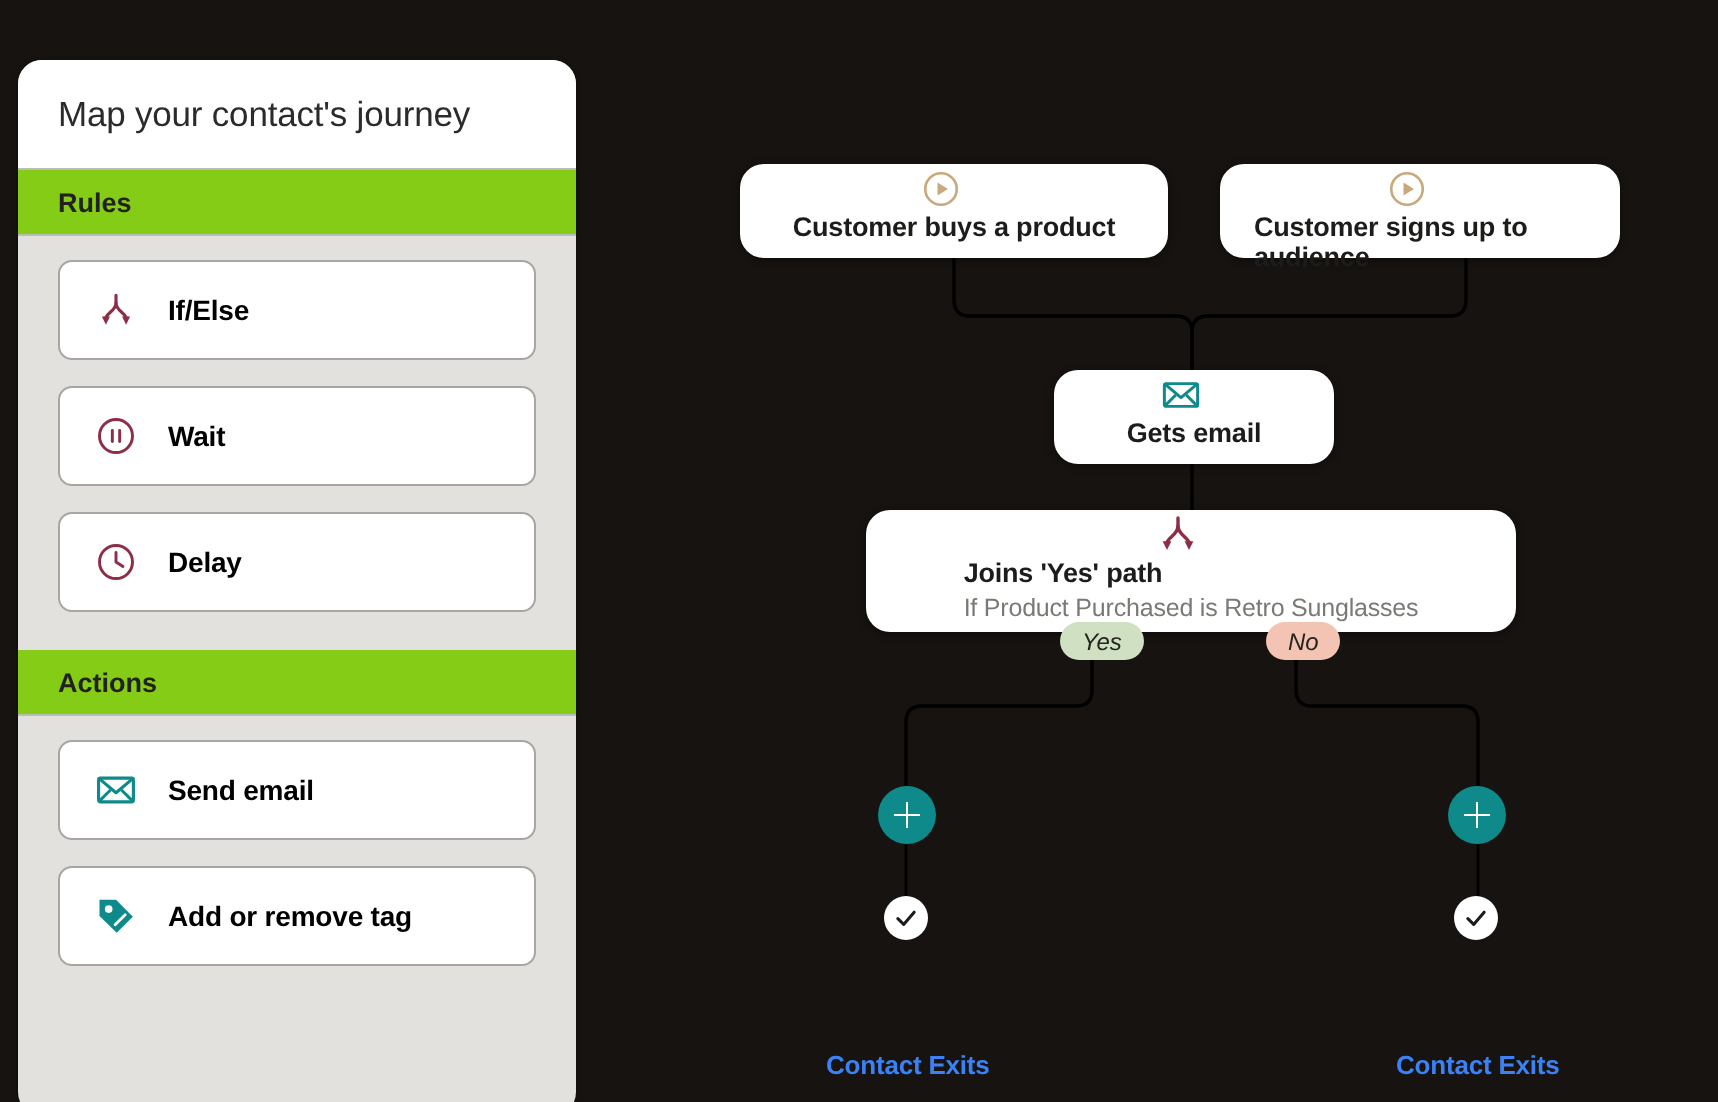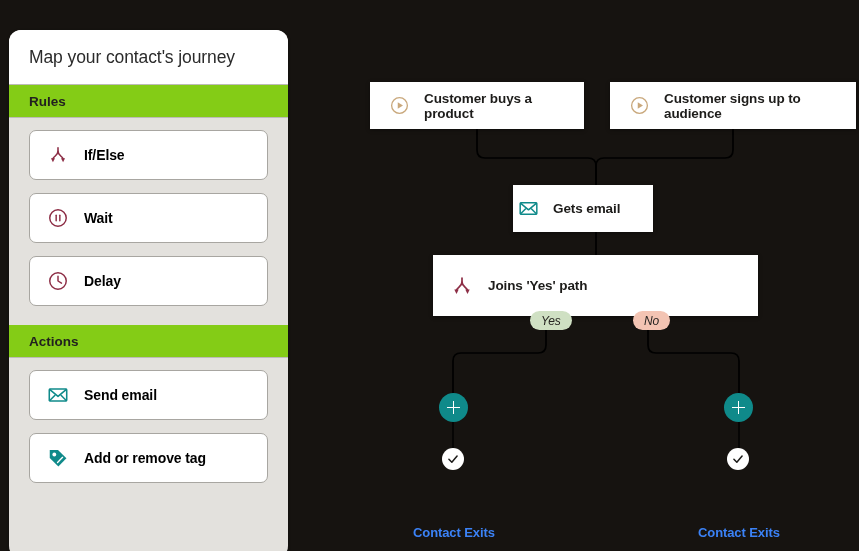--- a/index.html
+++ b/index.html
@@ -95,26 +95,27 @@
   #wires {
     position: absolute;
     left: 0; top: 0;
     width: 559px;
     height: 551px;
     pointer-events: none;
   }
   .node {
     position: absolute;
     background: #ffffff;
-    border-radius: 0;
+    border-radius: 12px;
     box-sizing: border-box;
     display: flex;
     align-items: center;
     box-shadow: 0 1px 4px rgba(0,0,0,0.4);
     cursor: pointer;
+    flex-direction: column;
   }
   .node-icon {
     width: 24px;
     height: 24px;
     margin-right: 13px;
     flex: 0 0 auto;
     display: flex;
     align-items: center;
     justify-content: center;
   }
@@ -126,22 +127,22 @@
   }
   .node-sub {
     font-size: 12.5px;
     font-weight: normal;
     color: #7b7974;
     letter-spacing: -0.1px;
     margin-top: 3px;
   }
 
   #node-trigger-1 { left: 70px; top: 82px; width: 214px; height: 47px; padding: 0 17px; }
-  #node-trigger-2 { left: 310px; top: 82px; width: 246px; height: 47px; padding: 0 17px; }
-  #node-gets-email { left: 213px; top: 185px; width: 140px; height: 47px; padding: 0 3px; }
+  #node-trigger-2 { left: 310px; top: 82px; width: 200px; height: 47px; padding: 0 17px; }
+  #node-gets-email { left: 227px; top: 185px; width: 140px; height: 47px; padding: 0 3px; }
   #node-if-else {
     left: 133px; top: 255px; width: 325px; height: 61px;
     padding: 0 17px; align-items: center;
   }
   #node-if-else .node-icon { margin-right: 14px; }
 
   .badge {
     position: absolute;
     border-radius: 11px;
     height: 19px;
@@ -339,20 +340,21 @@
     <span class="node-icon">
       <svg width="24" height="24" viewBox="0 0 24 24" fill="none" stroke="#8d2e46" stroke-width="1.7" stroke-linecap="round" stroke-linejoin="round">
         <path d="M12 4 L12 8 C12 12 8 13 6.5 16"></path>
         <path d="M12 8 C12 12 16 13 17.5 16"></path>
         <path d="M6.5 20 L4.3 15.6 L8.7 15.6 Z" fill="#8d2e46" stroke="none"></path>
         <path d="M17.5 20 L15.3 15.6 L19.7 15.6 Z" fill="#8d2e46" stroke="none"></path>
       </svg>
     </span>
     <span>
       <div class="node-text">Joins 'Yes' path</div>
+      <div class="node-sub">If Product Purchased is Retro Sunglasses</div>
     </span>
   </div>
 
   <div class="badge" id="badge-yes">Yes</div>
   <div class="badge" id="badge-no">No</div>
 
   <div class="plus-btn" id="plus-yes"></div>
   <div class="plus-btn" id="plus-no"></div>
 
   <div class="exit-check" id="check-yes">

